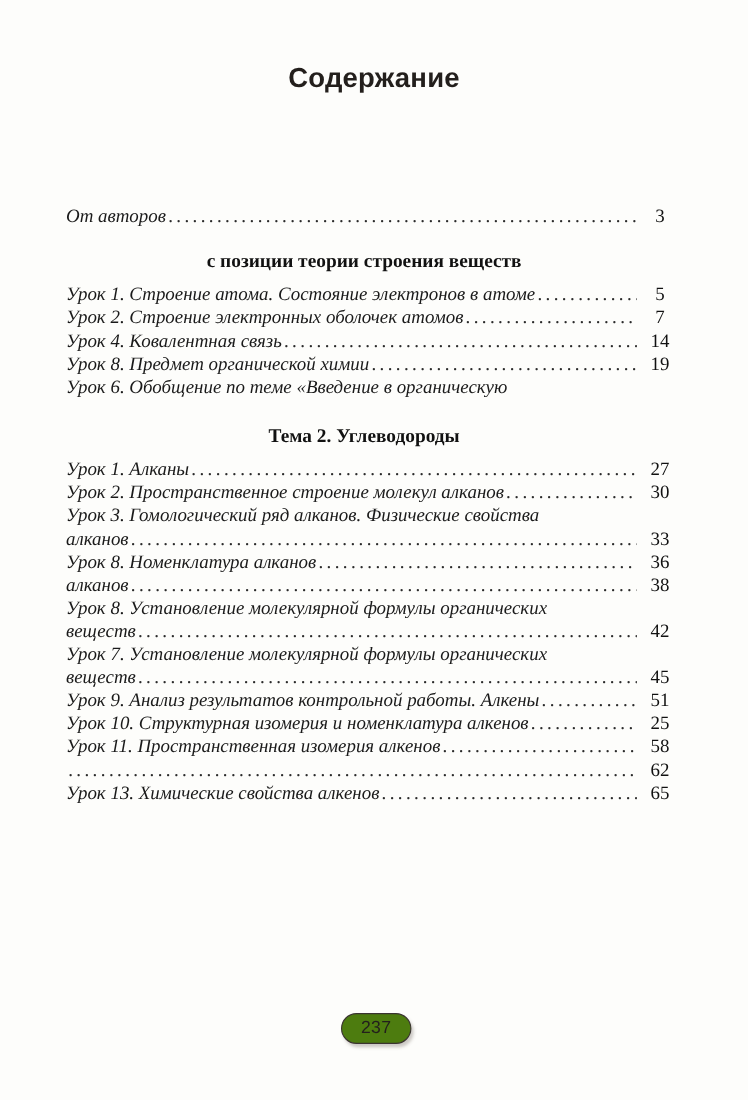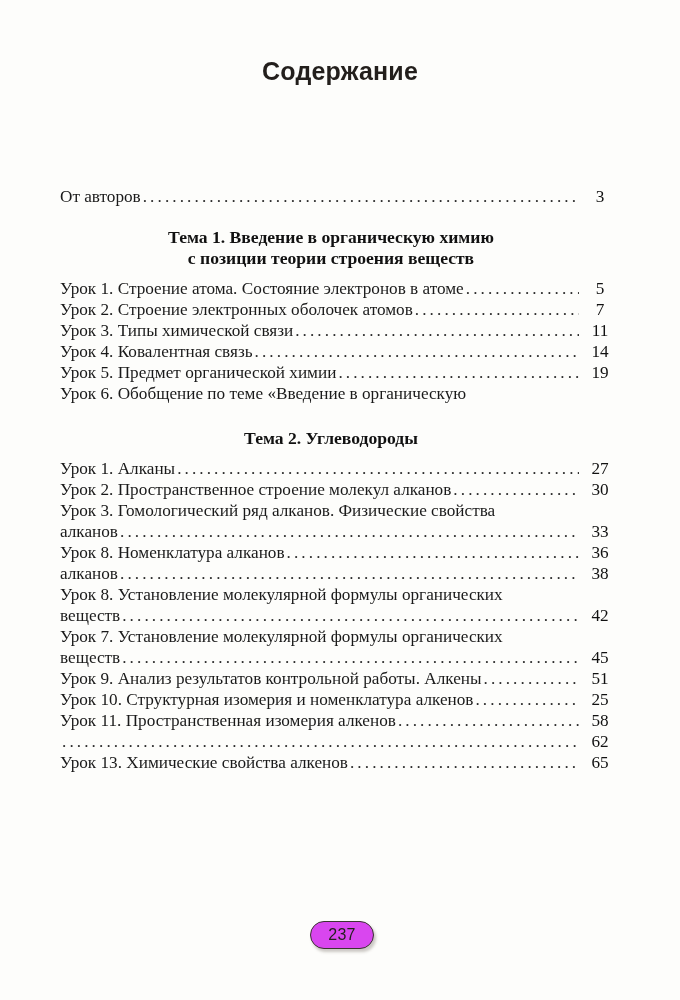--- a/index.html
+++ b/index.html
@@ -47,20 +47,21 @@
     color: #1a1a1a;
   }
   .entry-line {
     display: flex;
     align-items: baseline;
     width: 100%;
   }
   .entry-text {
     white-space: pre;
     flex: 0 0 auto;
+    font-style: italic;
   }
   .leader {
     flex: 1 1 auto;
     overflow: hidden;
     white-space: nowrap;
     margin: 0 1px 0 2px;
     letter-spacing: 3.1px;
     color: #2a2a2a;
     font-size: 17.2px;
   }
@@ -92,21 +93,21 @@
   .gap-after-2 { height: 9px; }
   
   .folio {
     position: absolute;
     left: 310px;
     top: 921px;
     width: 62px;
     height: 26px;
     border: 1.6px solid #3a3430;
     border-radius: 14px;
-    background: #d946ef;
+    background: #4d7c0f;
     box-shadow: 2px 3px 3px rgba(90,80,70,0.30);
     display: flex;
     align-items: center;
     justify-content: center;
   }
   .folio span {
     font-family: "Liberation Sans", "DejaVu Sans", sans-serif;
     font-size: 16px;
     color: #231f1c;
     letter-spacing: 0.3px;
@@ -124,55 +125,47 @@
     <div class="entry">
       <div class="entry-line">
         <span class="entry-text">От авторов</span>
         <span class="leader"></span>
         <span class="pageno">3</span>
       </div>
     </div>
     <div id="sections-root">
         <div class="gap-before"></div>
         <div class="section-head">
-          <div>Тема 1. Введение в органическую химию</div>
           <div>с позиции теории строения веществ</div>
         </div>
         <div class="gap-after"></div>
         <div class="entry">
           <div class="entry-line">
             <span class="entry-text">Урок 1. Строение атома. Состояние электронов в атоме</span>
             <span class="leader"></span>
             <span class="pageno">5</span>
           </div>
         </div>
         <div class="entry">
           <div class="entry-line">
             <span class="entry-text">Урок 2. Строение электронных оболочек атомов</span>
             <span class="leader"></span>
             <span class="pageno">7</span>
           </div>
         </div>
         <div class="entry">
           <div class="entry-line">
-            <span class="entry-text">Урок 3. Типы химической связи</span>
-            <span class="leader"></span>
-            <span class="pageno">11</span>
-          </div>
-        </div>
-        <div class="entry">
-          <div class="entry-line">
             <span class="entry-text">Урок 4. Ковалентная связь</span>
             <span class="leader"></span>
             <span class="pageno">14</span>
           </div>
         </div>
         <div class="entry">
           <div class="entry-line">
-            <span class="entry-text">Урок 5. Предмет органической химии</span>
+            <span class="entry-text">Урок 8. Предмет органической химии</span>
             <span class="leader"></span>
             <span class="pageno">19</span>
           </div>
         </div>
         <div class="entry">
           <div class="entry-line cont">
             <span class="entry-text">Урок 6. Обобщение по теме «Введение в органическую</span>
             <span class="leader blank"></span>
             <span class="pageno empty"></span>
           </div>

